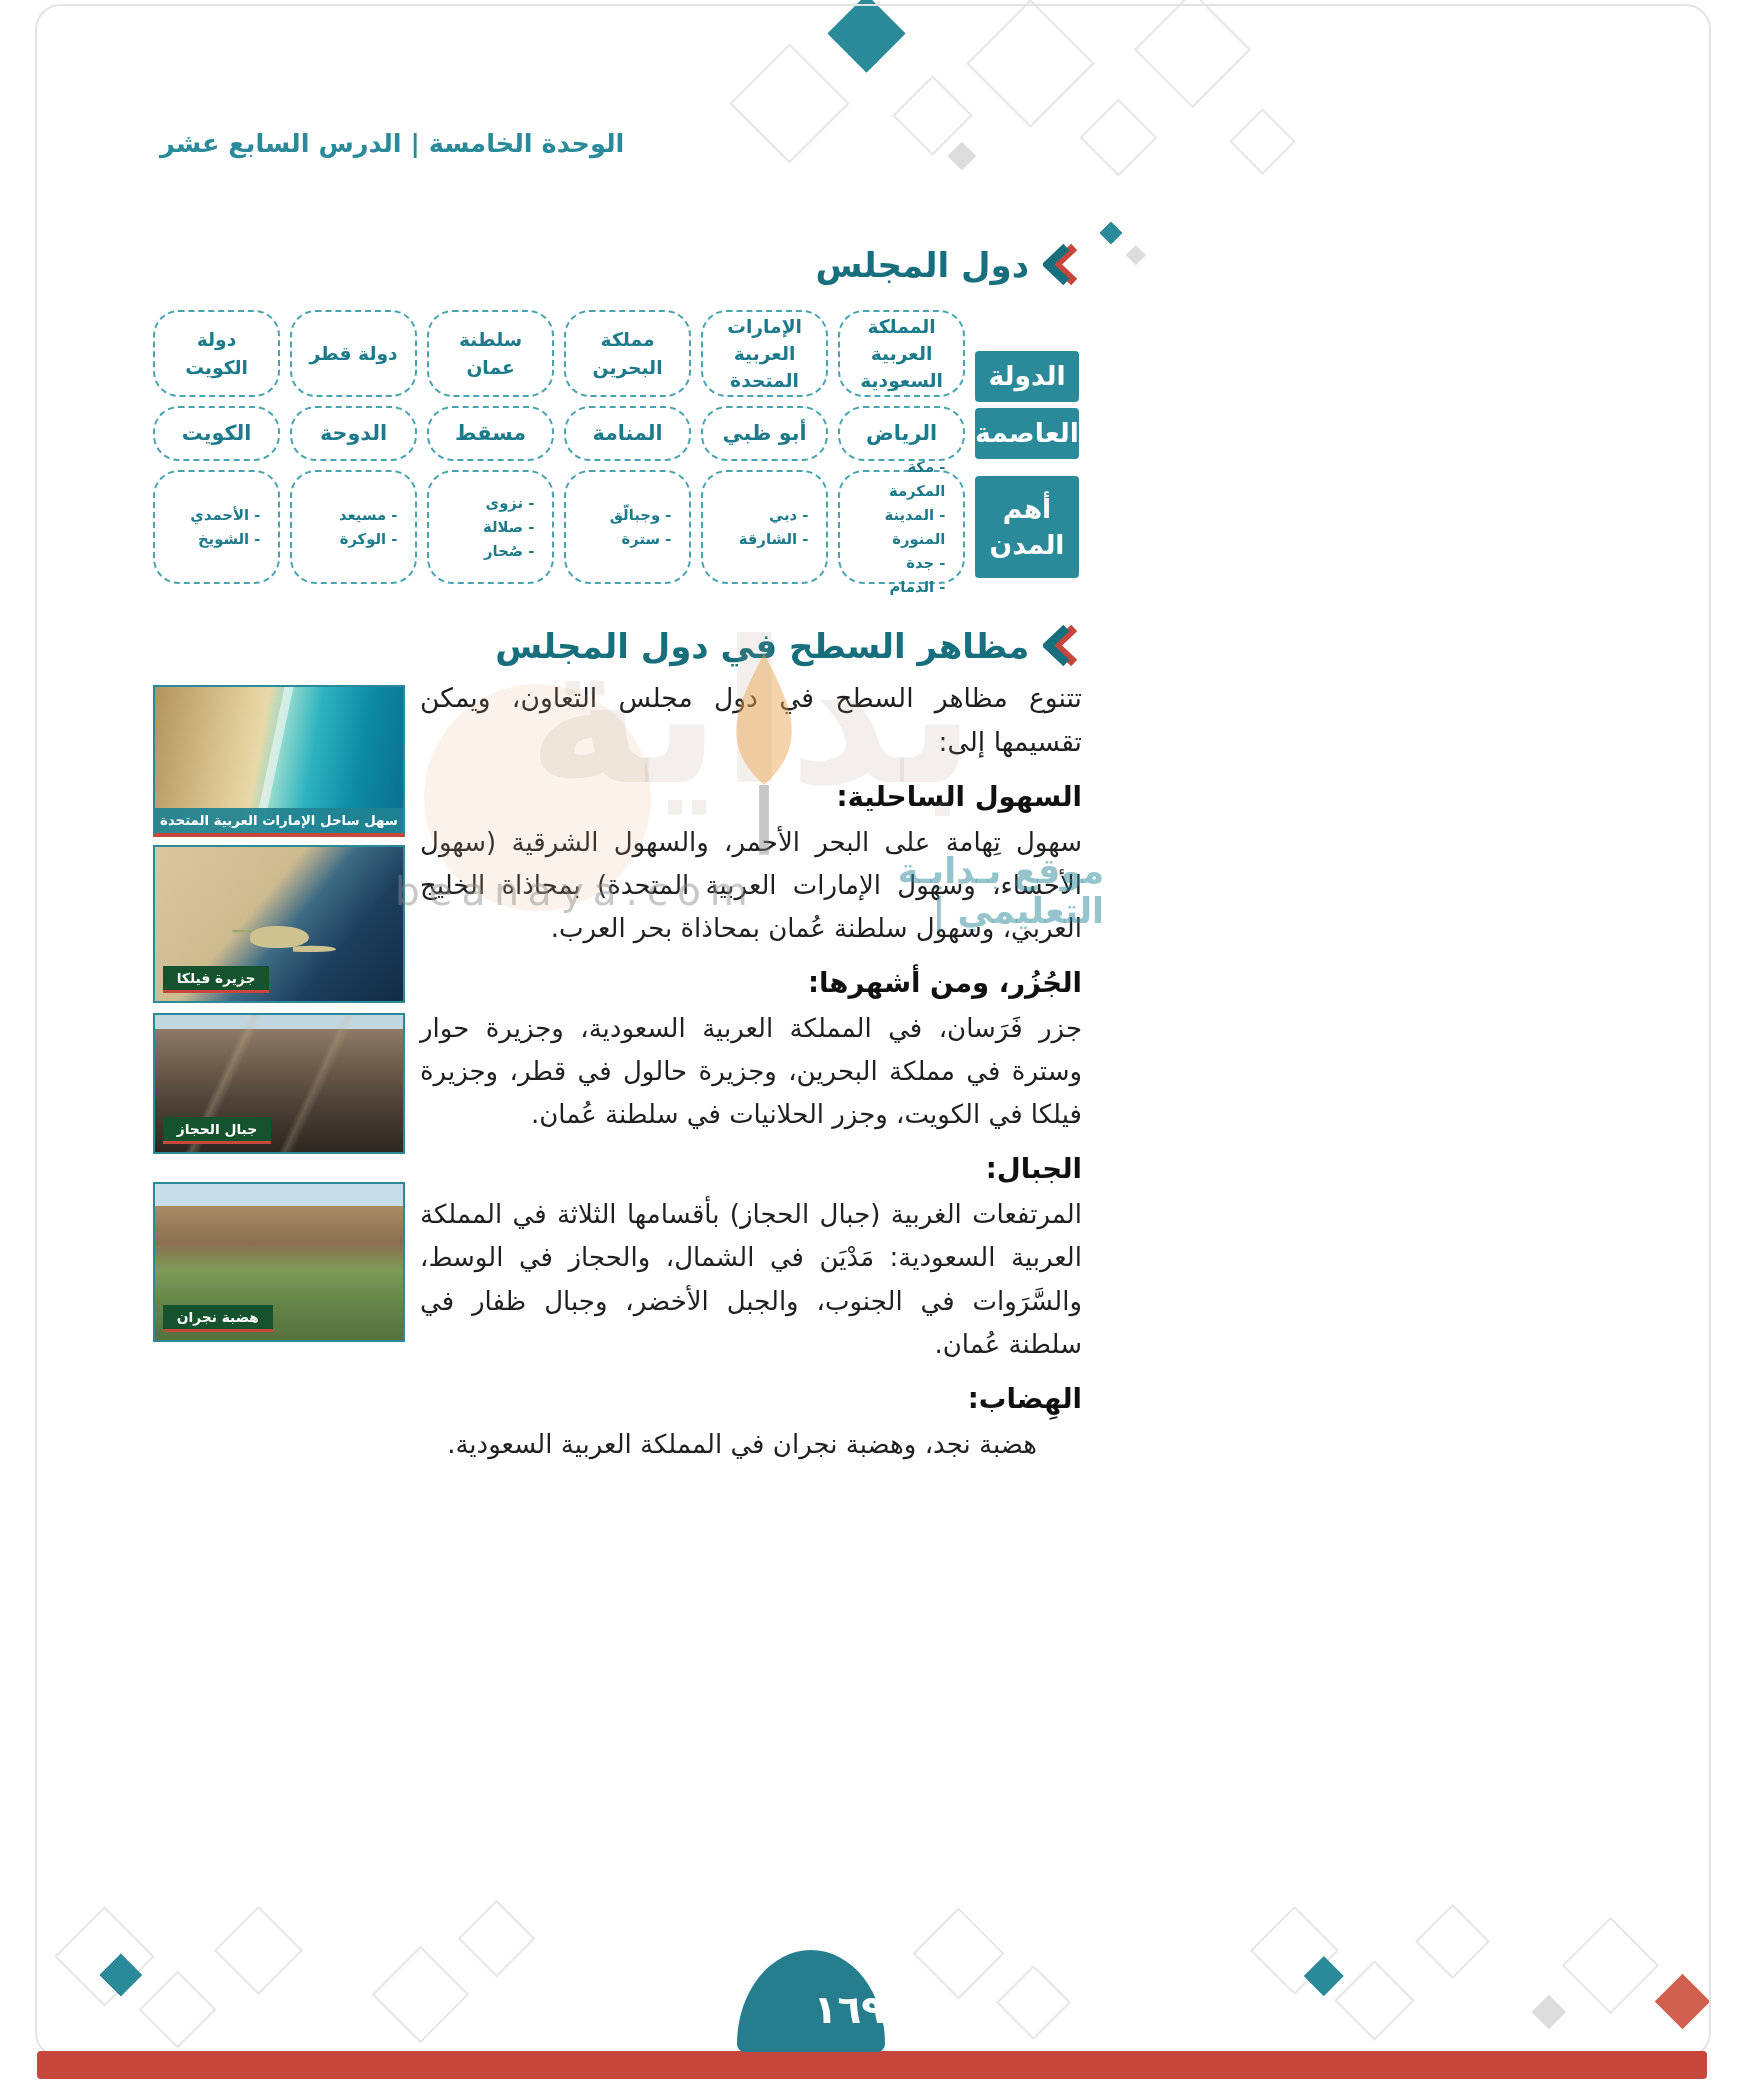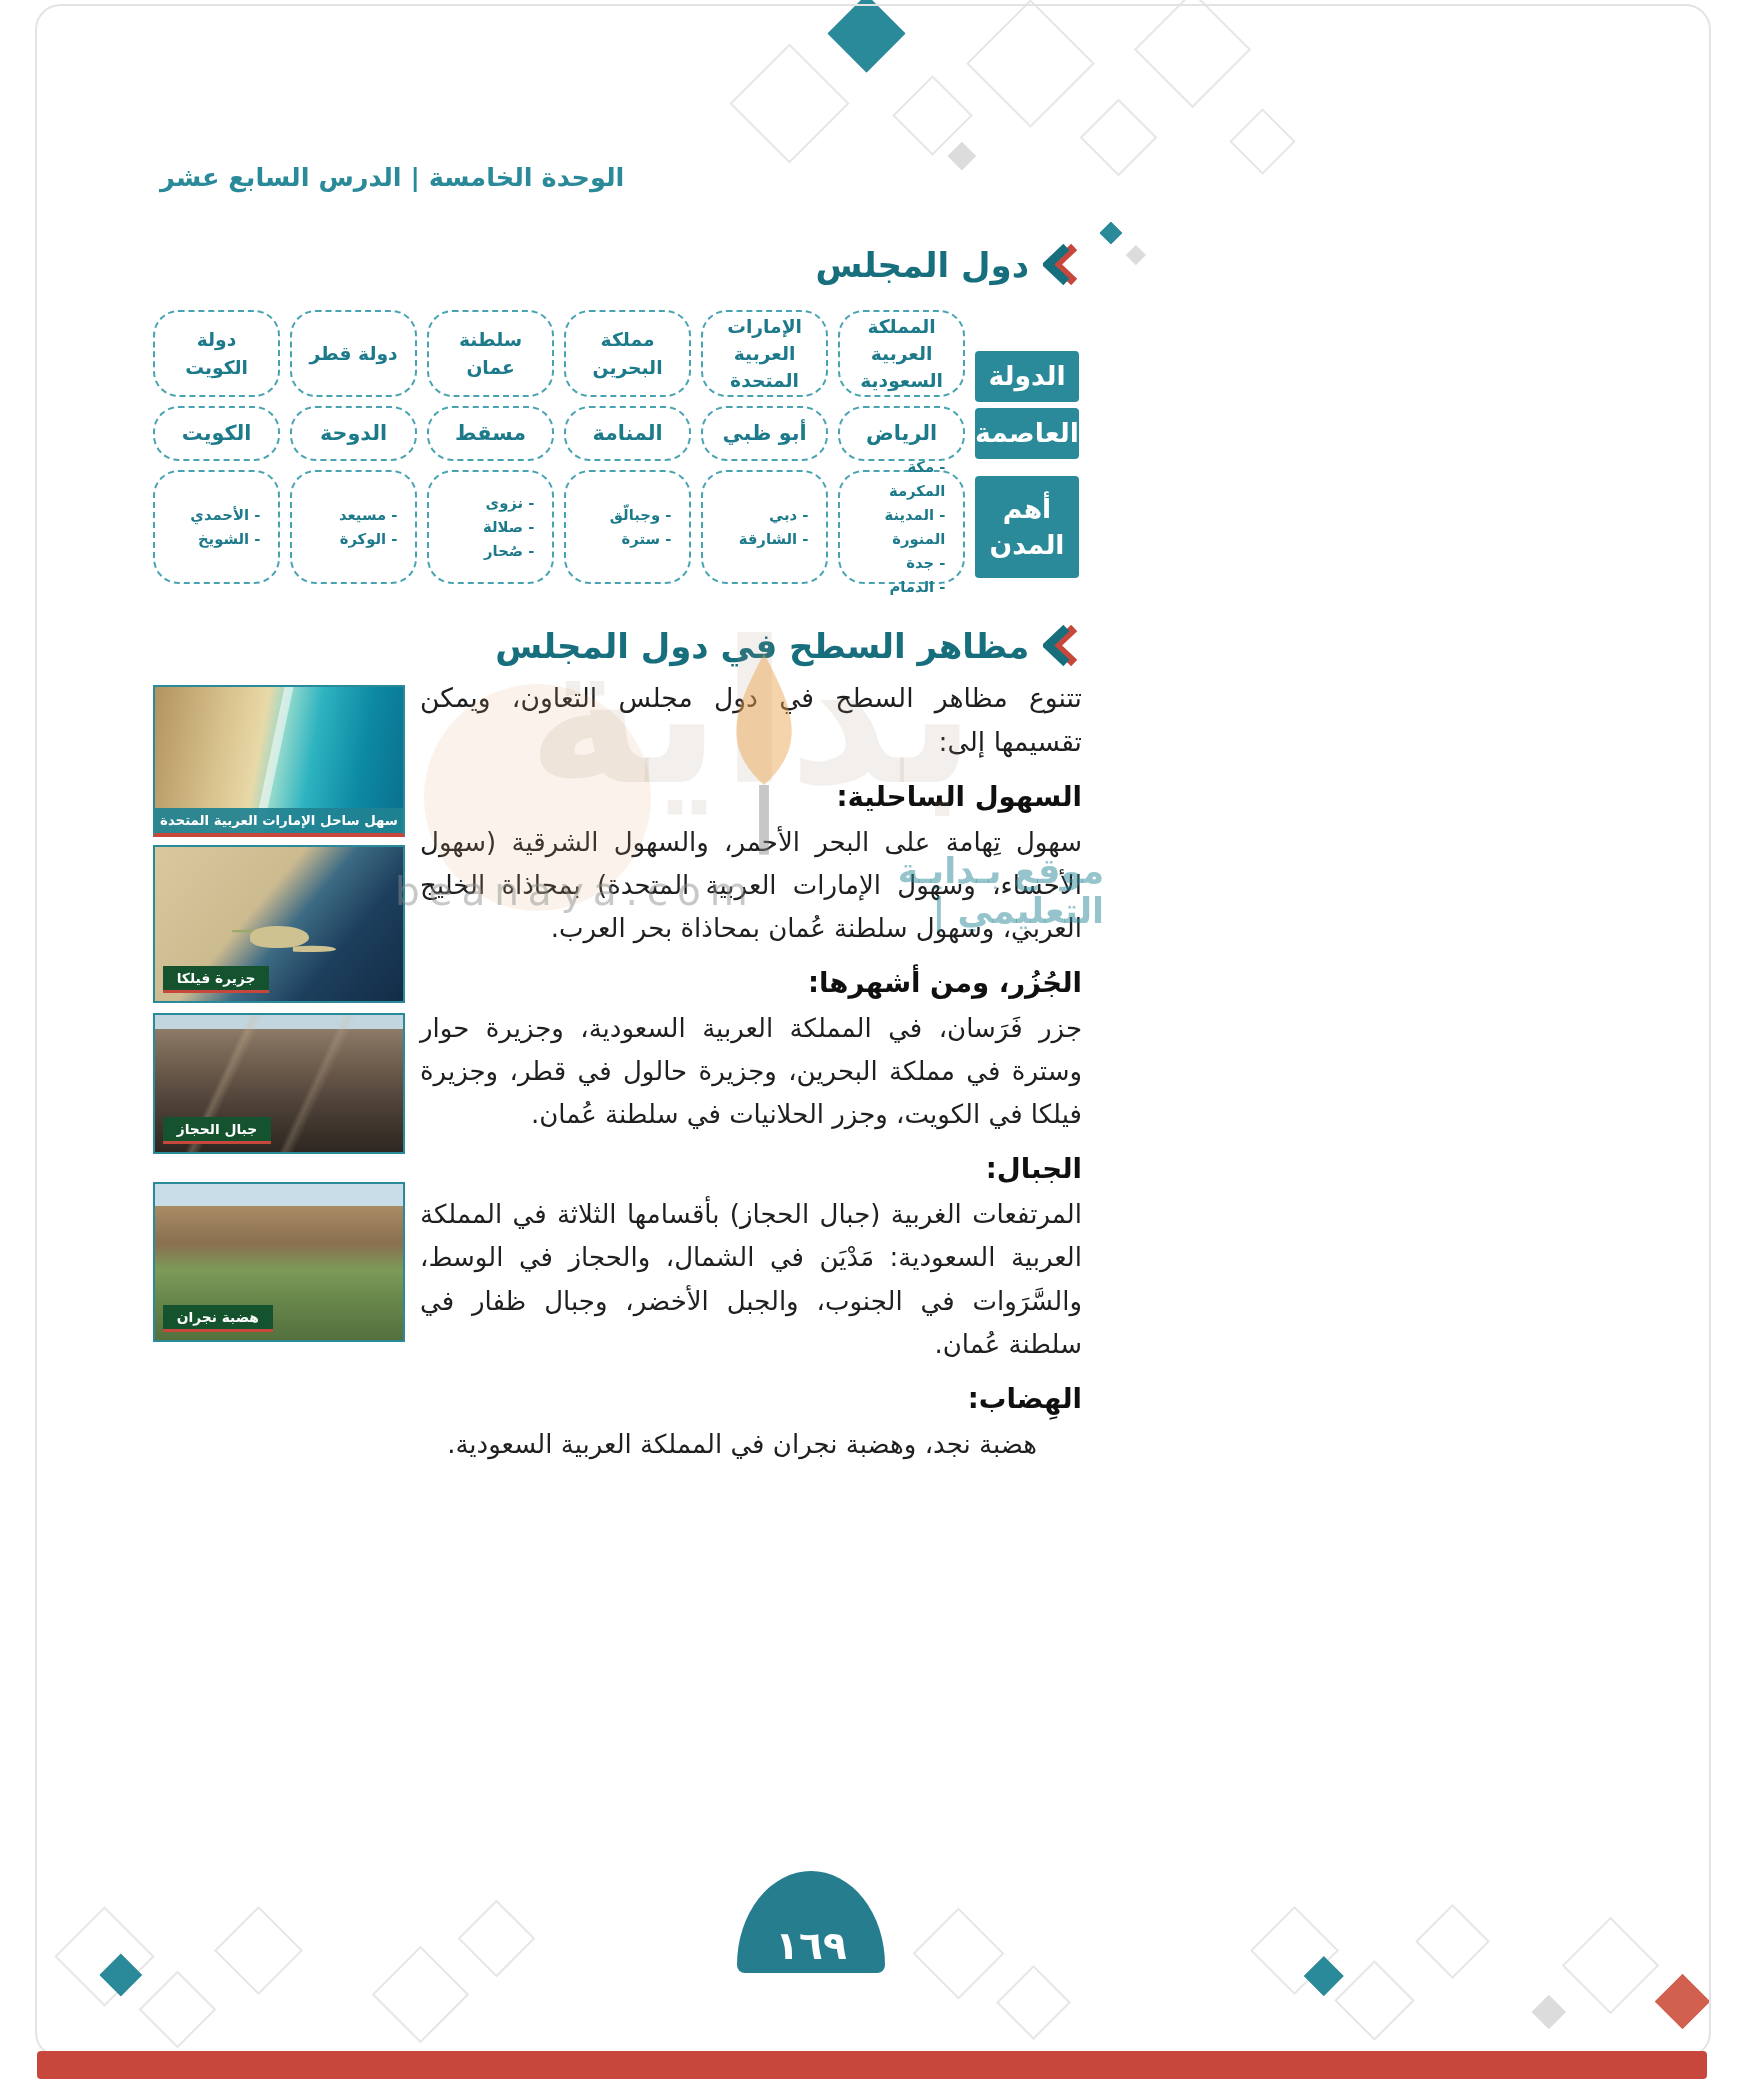--- a/index.html
+++ b/index.html
@@ -16,21 +16,21 @@
   }
 
   
   .dm { position:absolute; border:2px solid #e6e6e6; transform:rotate(45deg); z-index:0; }
   .dm.f-teal { background:#2b8a99; border-color:#2b8a99; }
   .dm.f-gray { background:#dcdcdc; border-color:#dcdcdc; }
   .dm.f-red  { background:#d2604f; border-color:#d2604f; }
 
   .lesson-header {
     position:absolute; left:160px; top:128px; z-index:2;
-    color:#2b8a99; font-weight:bold; font-size:25.6px; direction:rtl;margin-top:34px;
+    color:#2b8a99; font-weight:bold; font-size:25.6px; direction:rtl;
   }
 
   .sec-heading {
     position:absolute; right:662px; z-index:2;
     display:flex; align-items:center; gap:13.8px; direction:rtl;
   }
   .sec-heading h2 { font-size:34px; font-weight:bold; color:#176f7e; white-space:nowrap; }
   .sec1 { top:244px; }
   .sec2 { top:625px; }
   .chevron-icon svg { display:block; }
@@ -95,23 +95,23 @@
   .wm-circle { position:absolute; left:39px; top:39px; width:227px; height:227px; border-radius:50%; background:rgba(228,172,122,.15); }
   .wm-brand { position:absolute; top:-29.6px; right:138px; font-size:197px; font-weight:bold; color:rgba(168,140,118,.14); line-height:1; }
   .wm-pen { position:absolute; top:7.9px; right:296px; }
   .wm-row { position:absolute; bottom:13.8px; left:9.9px; right:9.9px; display:flex; justify-content:space-between; align-items:center; }
   .wm-tagline { color:rgba(43,138,153,.5); font-weight:bold; font-size:35px; }
   .wm-domain { color:rgba(140,140,140,.48); font-size:39px; letter-spacing:8.9px; direction:ltr; }
 
   
   .footer-bar { position:absolute; left:37px; right:37px; top:2051px; height:27.6px; background:#c7473c; border-radius:3.9px; z-index:2; }
   .page-number-blob {
-    position:absolute; left:737px; top:1871px; width:148px; height:102px; background:#257d8e;
+    position:absolute; left:737px; top:1950px; width:148px; height:102px; background:#257d8e;
     border-radius:74px 74px 7.9px 7.9px / 94px 94px 7.9px 7.9px; z-index:3;
-    display:flex; align-items:flex-end; justify-content:center; padding-bottom:5px;
+    display:flex; align-items:flex-end; justify-content:flex-start; padding-bottom:20px;
     color:#fff; font-size:39px; font-weight:bold;
   }
 </style>
 </head>
 <body>
 
 <div class="page">
 
   <span class="dm" style="left:747px;top:61px;width:85px;height:85px;"></span>
   <span class="dm f-teal" style="left:839px;top:5.9px;width:55px;height:55px;"></span>

